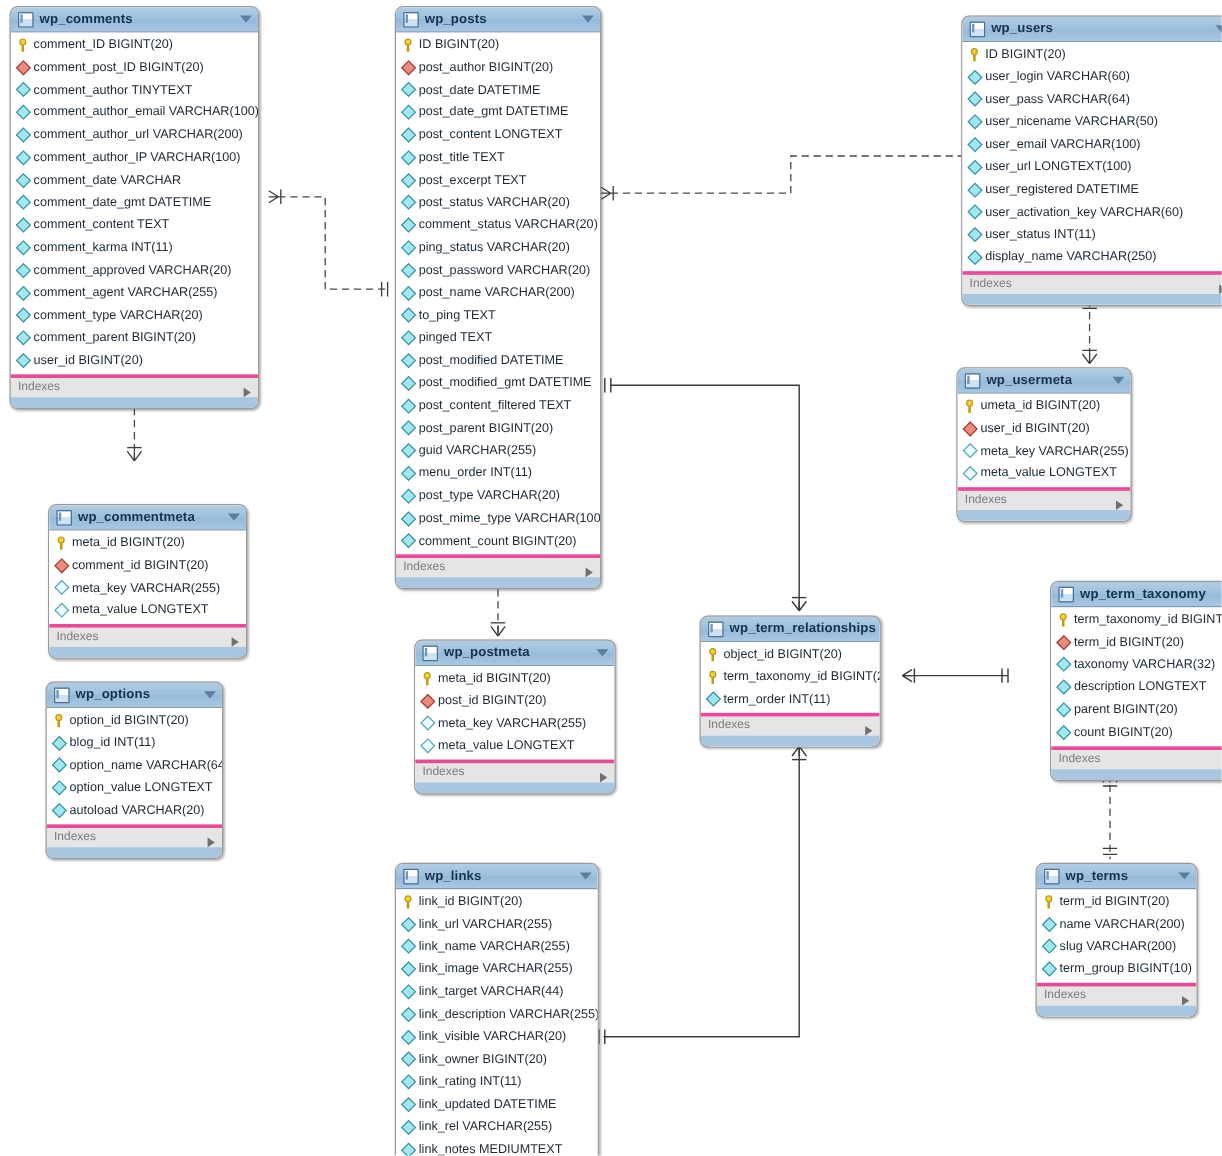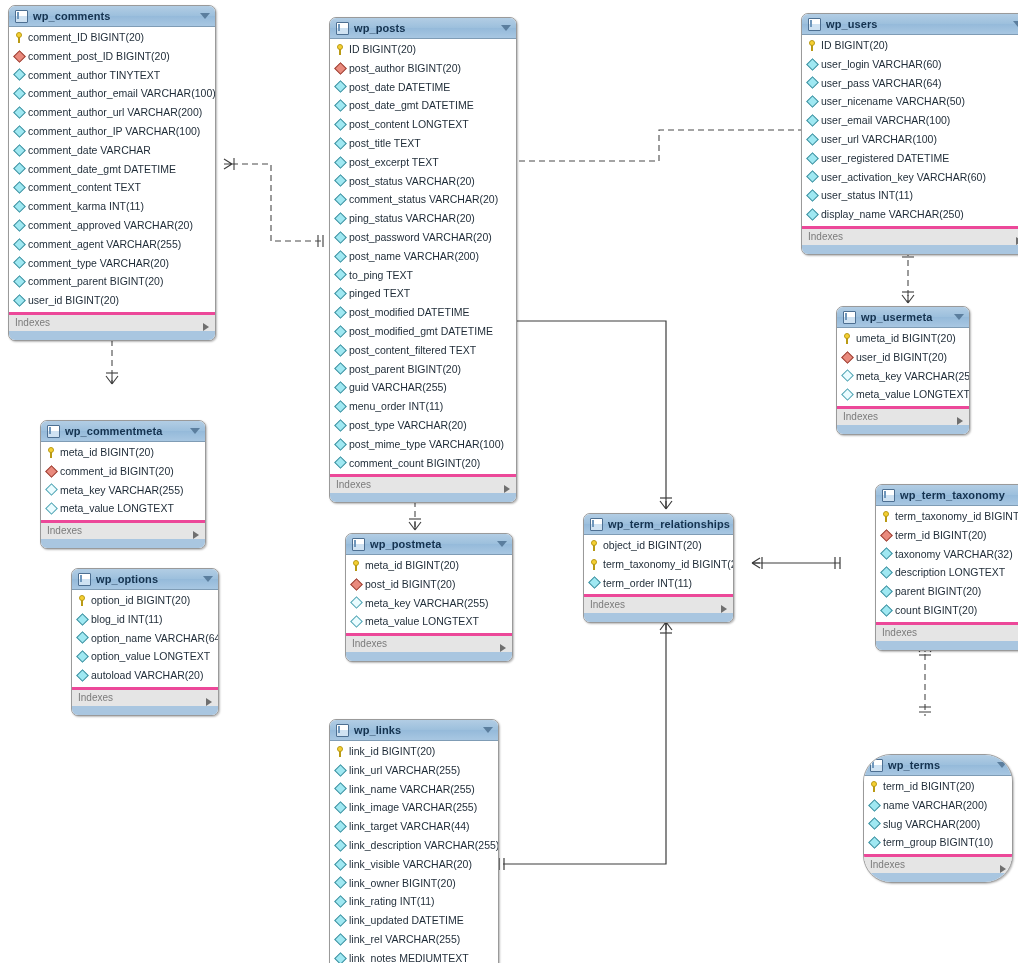--- a/index.html
+++ b/index.html
@@ -259,21 +259,21 @@
             <span class="d nul"></span>
             <span class="col-txt">meta_value LONGTEXT</span>
           </div>
         </div>
         <div class="idx">
           <span class="idx-lbl">Indexes</span>
           <span class="idx-arrow"></span>
         </div>
         <div class="foot"></div>
       </div>
-      <div class="tbl" style="left: 38px; top: 568px; width: 148px; margin-left: 33px;">
+      <div class="tbl" style="left: 38px; top: 568px; width: 148px;">
         <div class="tbl-hdr">
           <span class="tbl-ico"></span>
           <span class="tbl-name">wp_options</span>
           <span class="caret"></span>
         </div>
         <div class="cols">
           <div class="col">
             <span class="d key"></span>
             <span class="col-txt">option_id BIGINT(20)</span>
           </div>
@@ -293,21 +293,21 @@
             <span class="d nn"></span>
             <span class="col-txt">autoload VARCHAR(20)</span>
           </div>
         </div>
         <div class="idx">
           <span class="idx-lbl">Indexes</span>
           <span class="idx-arrow"></span>
         </div>
         <div class="foot"></div>
       </div>
-      <div class="tbl" style="left: 329px; top: 17px; width: 188px;">
+      <div class="tbl" style="left: 329px; top: 5px; width: 172px;">
         <div class="tbl-hdr">
           <span class="tbl-ico"></span>
           <span class="tbl-name">wp_posts</span>
           <span class="caret"></span>
         </div>
         <div class="cols">
           <div class="col">
             <span class="d key"></span>
             <span class="col-txt">ID BIGINT(20)</span>
           </div>
@@ -541,21 +541,21 @@
           <div class="col">
             <span class="d nn"></span>
             <span class="col-txt">user_nicename VARCHAR(50)</span>
           </div>
           <div class="col">
             <span class="d nn"></span>
             <span class="col-txt">user_email VARCHAR(100)</span>
           </div>
           <div class="col">
             <span class="d nn"></span>
-            <span class="col-txt">user_url VARCHAR(100)</span>
+            <span class="col-txt">user_url LONGTEXT(100)</span>
           </div>
           <div class="col">
             <span class="d nn"></span>
             <span class="col-txt">user_registered DATETIME</span>
           </div>
           <div class="col">
             <span class="d nn"></span>
             <span class="col-txt">user_activation_key VARCHAR(60)</span>
           </div>
           <div class="col">
@@ -566,21 +566,21 @@
             <span class="d nn"></span>
             <span class="col-txt">display_name VARCHAR(250)</span>
           </div>
         </div>
         <div class="idx">
           <span class="idx-lbl">Indexes</span>
           <span class="idx-arrow"></span>
         </div>
         <div class="foot"></div>
       </div>
-      <div class="tbl" style="left: 836px; top: 306px; width: 134px;">
+      <div class="tbl" style="left: 797px; top: 306px; width: 146px;">
         <div class="tbl-hdr">
           <span class="tbl-ico"></span>
           <span class="tbl-name">wp_usermeta</span>
           <span class="caret"></span>
         </div>
         <div class="cols">
           <div class="col">
             <span class="d key"></span>
             <span class="col-txt">umeta_id BIGINT(20)</span>
           </div>
@@ -634,21 +634,21 @@
             <span class="d nn"></span>
             <span class="col-txt">count BIGINT(20)</span>
           </div>
         </div>
         <div class="idx">
           <span class="idx-lbl">Indexes</span>
           <span class="idx-arrow"></span>
         </div>
         <div class="foot"></div>
       </div>
-      <div class="tbl" style="left: 863px; top: 754px; width: 150px; border-radius: 28px;">
+      <div class="tbl" style="left: 863px; top: 719px; width: 135px;">
         <div class="tbl-hdr">
           <span class="tbl-ico"></span>
           <span class="tbl-name">wp_terms</span>
           <span class="caret"></span>
         </div>
         <div class="cols">
           <div class="col">
             <span class="d key"></span>
             <span class="col-txt">term_id BIGINT(20)</span>
           </div>

